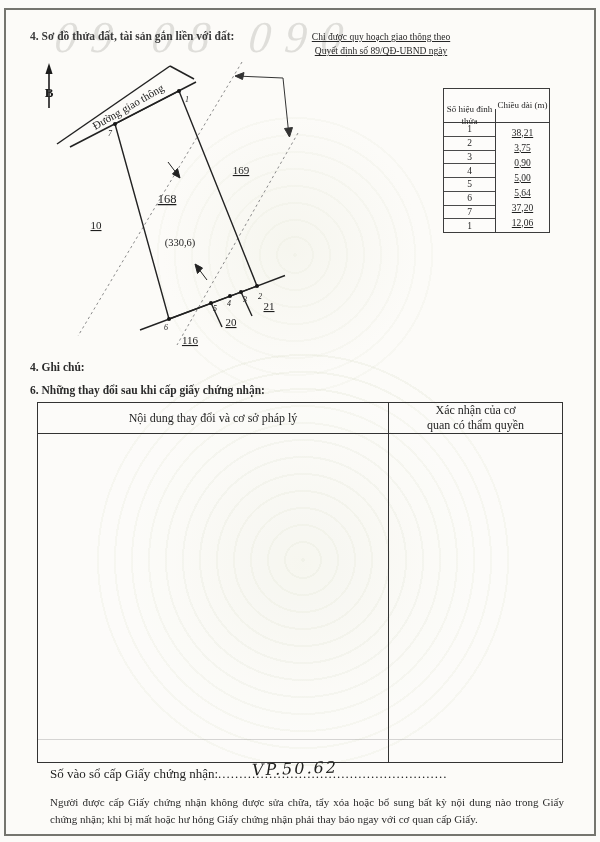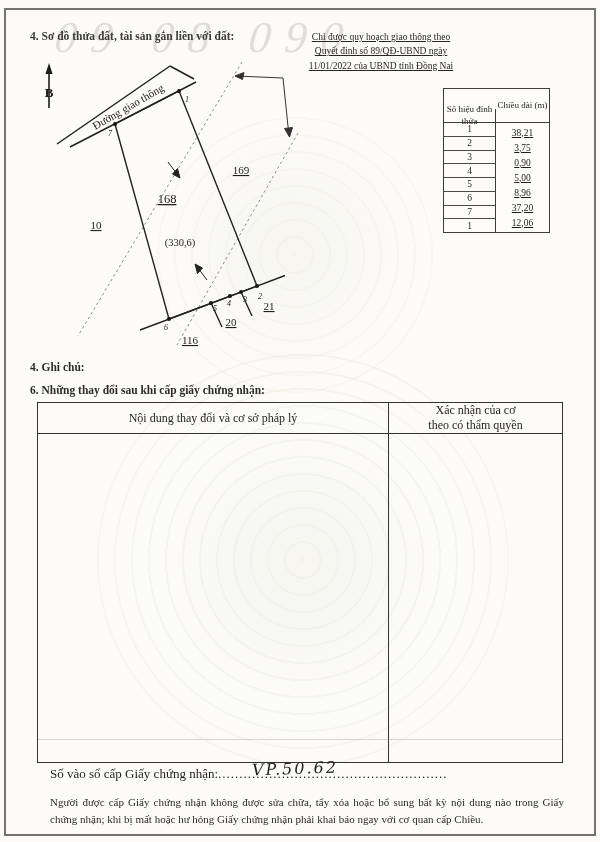--- a/index.html
+++ b/index.html
@@ -61,21 +61,20 @@
   <div class="seal seal1"></div>
   <div class="seal seal2"></div>
   <div class="frame"></div>
   <div class="ghost">09 08 090</div>
 
   <div class="sec-title s4">4. Sơ đồ thửa đất, tài sản gắn liền với đất:</div>
 
   <div class="note">
     <div>Chỉ được quy hoạch giao thông theo</div>
     <div>Quyết định số 89/QĐ-UBND ngày</div>
-    <div>11/01/2022 của UBND tỉnh Đồng Nai</div>
   </div>
 
   <svg style="position:absolute;left:30px;top:52px;" width="300" height="312" viewBox="0 0 300 312">
 
     <g>
       <line x1="19" y1="56" x2="19" y2="20" stroke="#1c1c1c" stroke-width="1.6"></line>
       <polygon points="19,11 15.4,22 22.6,22" fill="#1c1c1c"></polygon>
       <text x="19" y="45" text-anchor="middle" font-size="13" font-weight="bold">B</text>
     </g>
 
@@ -152,39 +151,39 @@
       <div class="cell">5</div>
       <div class="cell">6</div>
       <div class="cell">7</div>
       <div class="cell">1</div>
     </div>
     <div class="col2">
       <div>38,21</div>
       <div>3,75</div>
       <div>0,90</div>
       <div>5,00</div>
-      <div>8,96</div>
+      <div>5,64</div>
       <div>37,20</div>
       <div>12,06</div>
     </div>
   </div>
 
   <div class="sec-title s5">4. Ghi chú:</div>
   <div class="sec-title s6">6. Những thay đổi sau khi cấp giấy chứng nhận:</div>
 
   <div class="ct">
     <div class="ct-head">
       <div class="ct-hl">Nội dung thay đổi và cơ sở pháp lý</div>
       <div class="ct-hr">
         <span>Xác nhận của cơ</span>
-        <span>theo có thẩm quyền</span>
+        <span>quan có thẩm quyền</span>
       </div>
     </div>
     <div class="ct-div"></div>
     <div class="ct-faint"></div>
   </div>
 
   <div class="serial">
     <span>Số vào sổ cấp Giấy chứng nhận:</span><span class="dotwrap"><span>......................................................</span><span class="handwrite">VP.50.62</span></span>
   </div>
 
-  <div class="notice">Người được cấp Giấy chứng nhận không được sửa chữa, tẩy xóa hoặc bổ sung bất kỳ nội dung nào trong Giấy chứng nhận; khi bị mất hoặc hư hỏng Giấy chứng nhận phải khai báo ngay với cơ quan cấp Chiều.</div>
+  <div class="notice">Người được cấp Giấy chứng nhận không được sửa chữa, tẩy xóa hoặc bổ sung bất kỳ nội dung nào trong Giấy chứng nhận; khi bị mất hoặc hư hỏng Giấy chứng nhận phải thay báo ngay với cơ quan cấp Giấy.</div>
 </div>
 
 </body></html>

